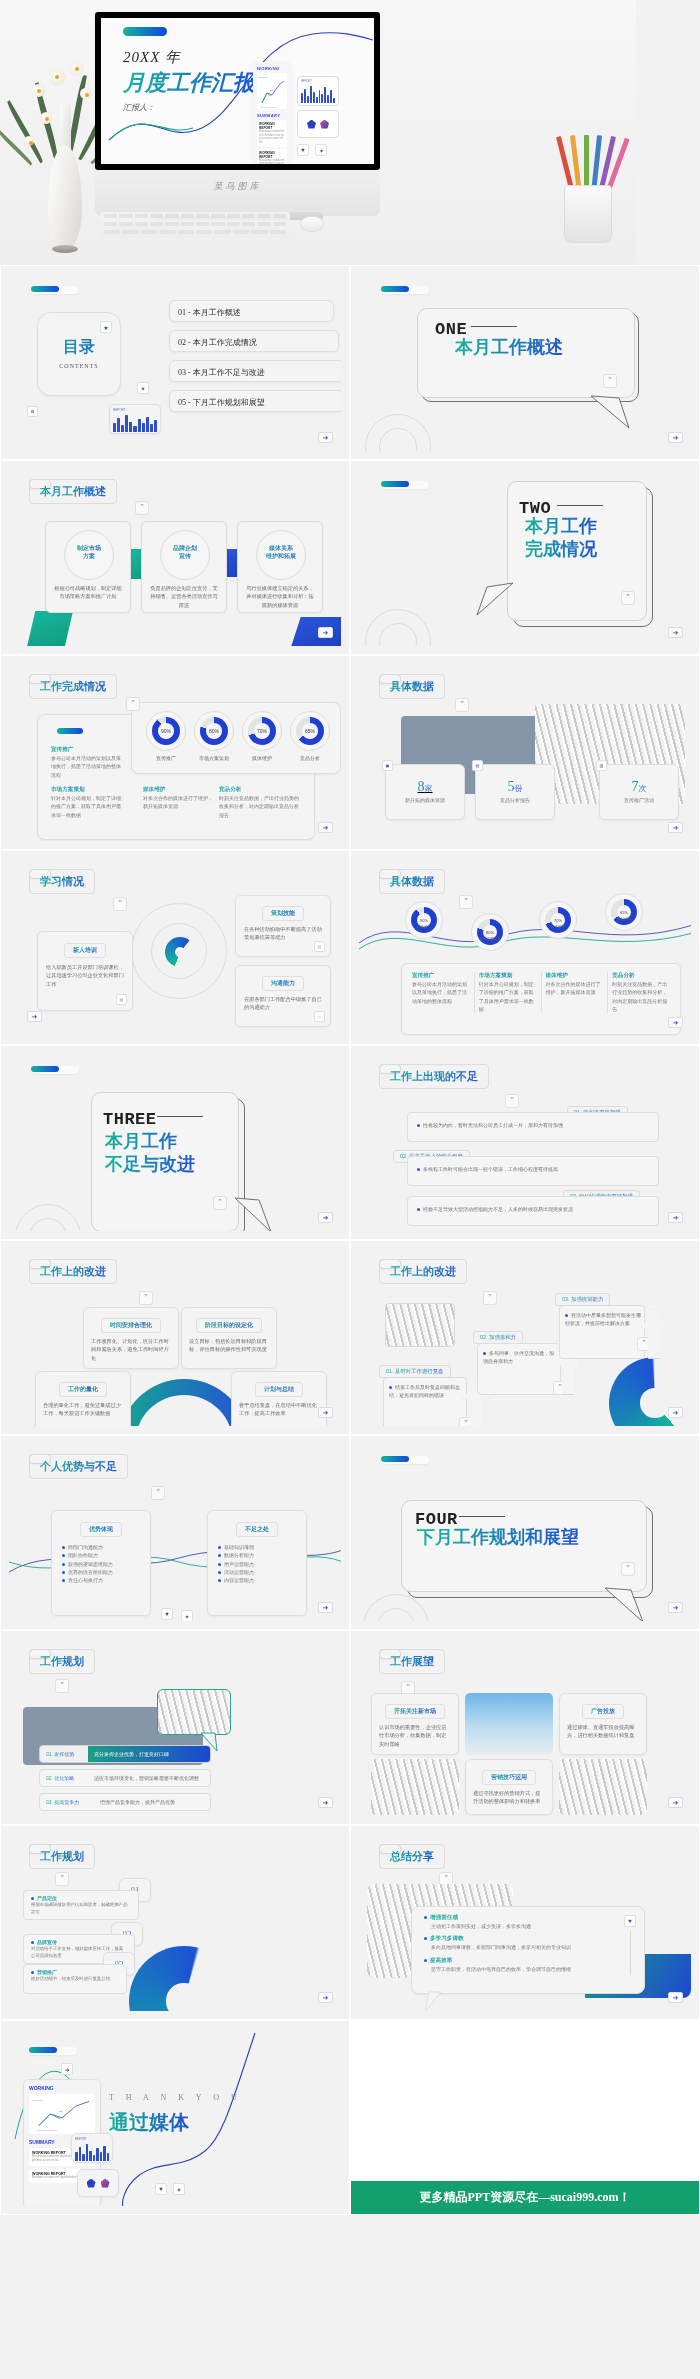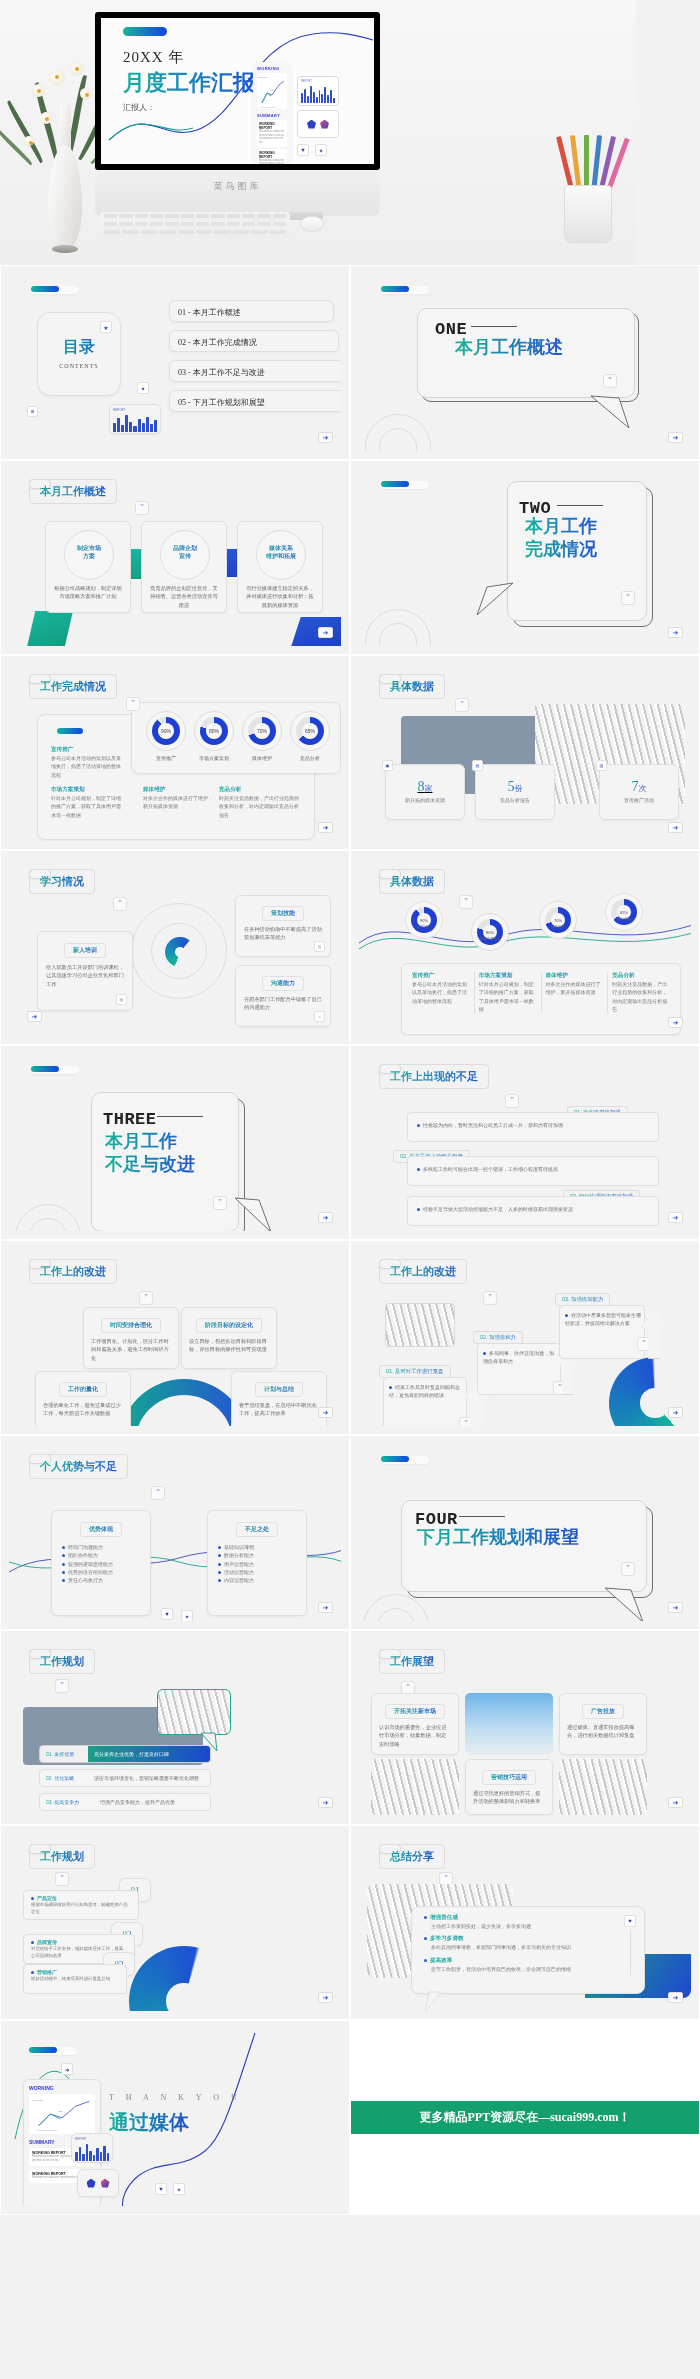--- a/index.html
+++ b/index.html
@@ -3,21 +3,21 @@
 <meta charset="utf-8">
 <style>
   * { box-sizing: border-box; margin:0; padding:0; }
   body {
     width:700px; height:2379px; background:#ffffff;
     font-family:"Liberation Sans", sans-serif; overflow:hidden;
   }
   .page { position:relative; width:700px; height:2379px; background:#f2f2f2; }
 
   
-  .hero { position:relative; width:636px; height:265px; background:#f4f4f4; overflow:hidden; }
+  .hero { position:relative; width:636px; height:265px; background:#f4f4f4; overflow:hidden;font-style:italic; }
   .hero-bg { position:absolute; inset:0; background:linear-gradient(180deg,#f7f7f7 0%,#eeeeee 100%); }
   .vase-wrap { position:absolute; left:10px; top:40px; width:110px; height:220px; }
   .vase-body {
     position:absolute; left:38px; top:105px; width:34px; height:105px;
     background:linear-gradient(100deg,#ffffff 0%,#efeeec 45%,#d9d6d2 100%);
     border-radius:50% 50% 46% 46% / 60% 60% 40% 40%;
   }
   .vase-neck{ position:absolute; left:50px; top:62px; width:11px; height:55px;
     background:linear-gradient(100deg,#fdfdfd,#dedbd7); border-radius:6px 6px 0 0;}
   .vase-foot{ position:absolute; left:42px; top:205px; width:26px; height:8px;
@@ -177,21 +177,21 @@
   .gradcircle::after{content:""; position:absolute; inset:34%; background:#f2f2f2; border-radius:50%;}
 
   .thanks-big{ position:absolute; font-size:20px; font-weight:bold;
       font-family:"Liberation Serif", serif;
       background:linear-gradient(90deg,#16b49b,#2050cd); -webkit-background-clip:text;
       background-clip:text; color:transparent;}
   .thanks-en{ position:absolute; font-size:8px; letter-spacing:5px; color:#888;
       font-family:"Liberation Serif", serif;}
 
   .promo{ position:absolute; left:0; top:0; width:100%; height:100%; background:#fff;
-      display:flex; flex-direction:column; justify-content:center; align-items:flex-start;gap:24px;}
+      display:flex; flex-direction:row; justify-content:center; align-items:flex-end;gap:24px;}
   .promo-bar{ width:100%; text-align:center; font-weight:bold; color:#fff;
       font-family:"Liberation Serif", serif;}
   .promo-bar.a{ background:#14a06d; font-size:12px; padding:8px 0;}
   .promo-bar.b{ background:#8fc72e; font-size:12px; padding:8px 0;}
 </style>
 </head>
 <body>
 
 <div class="page">
 

